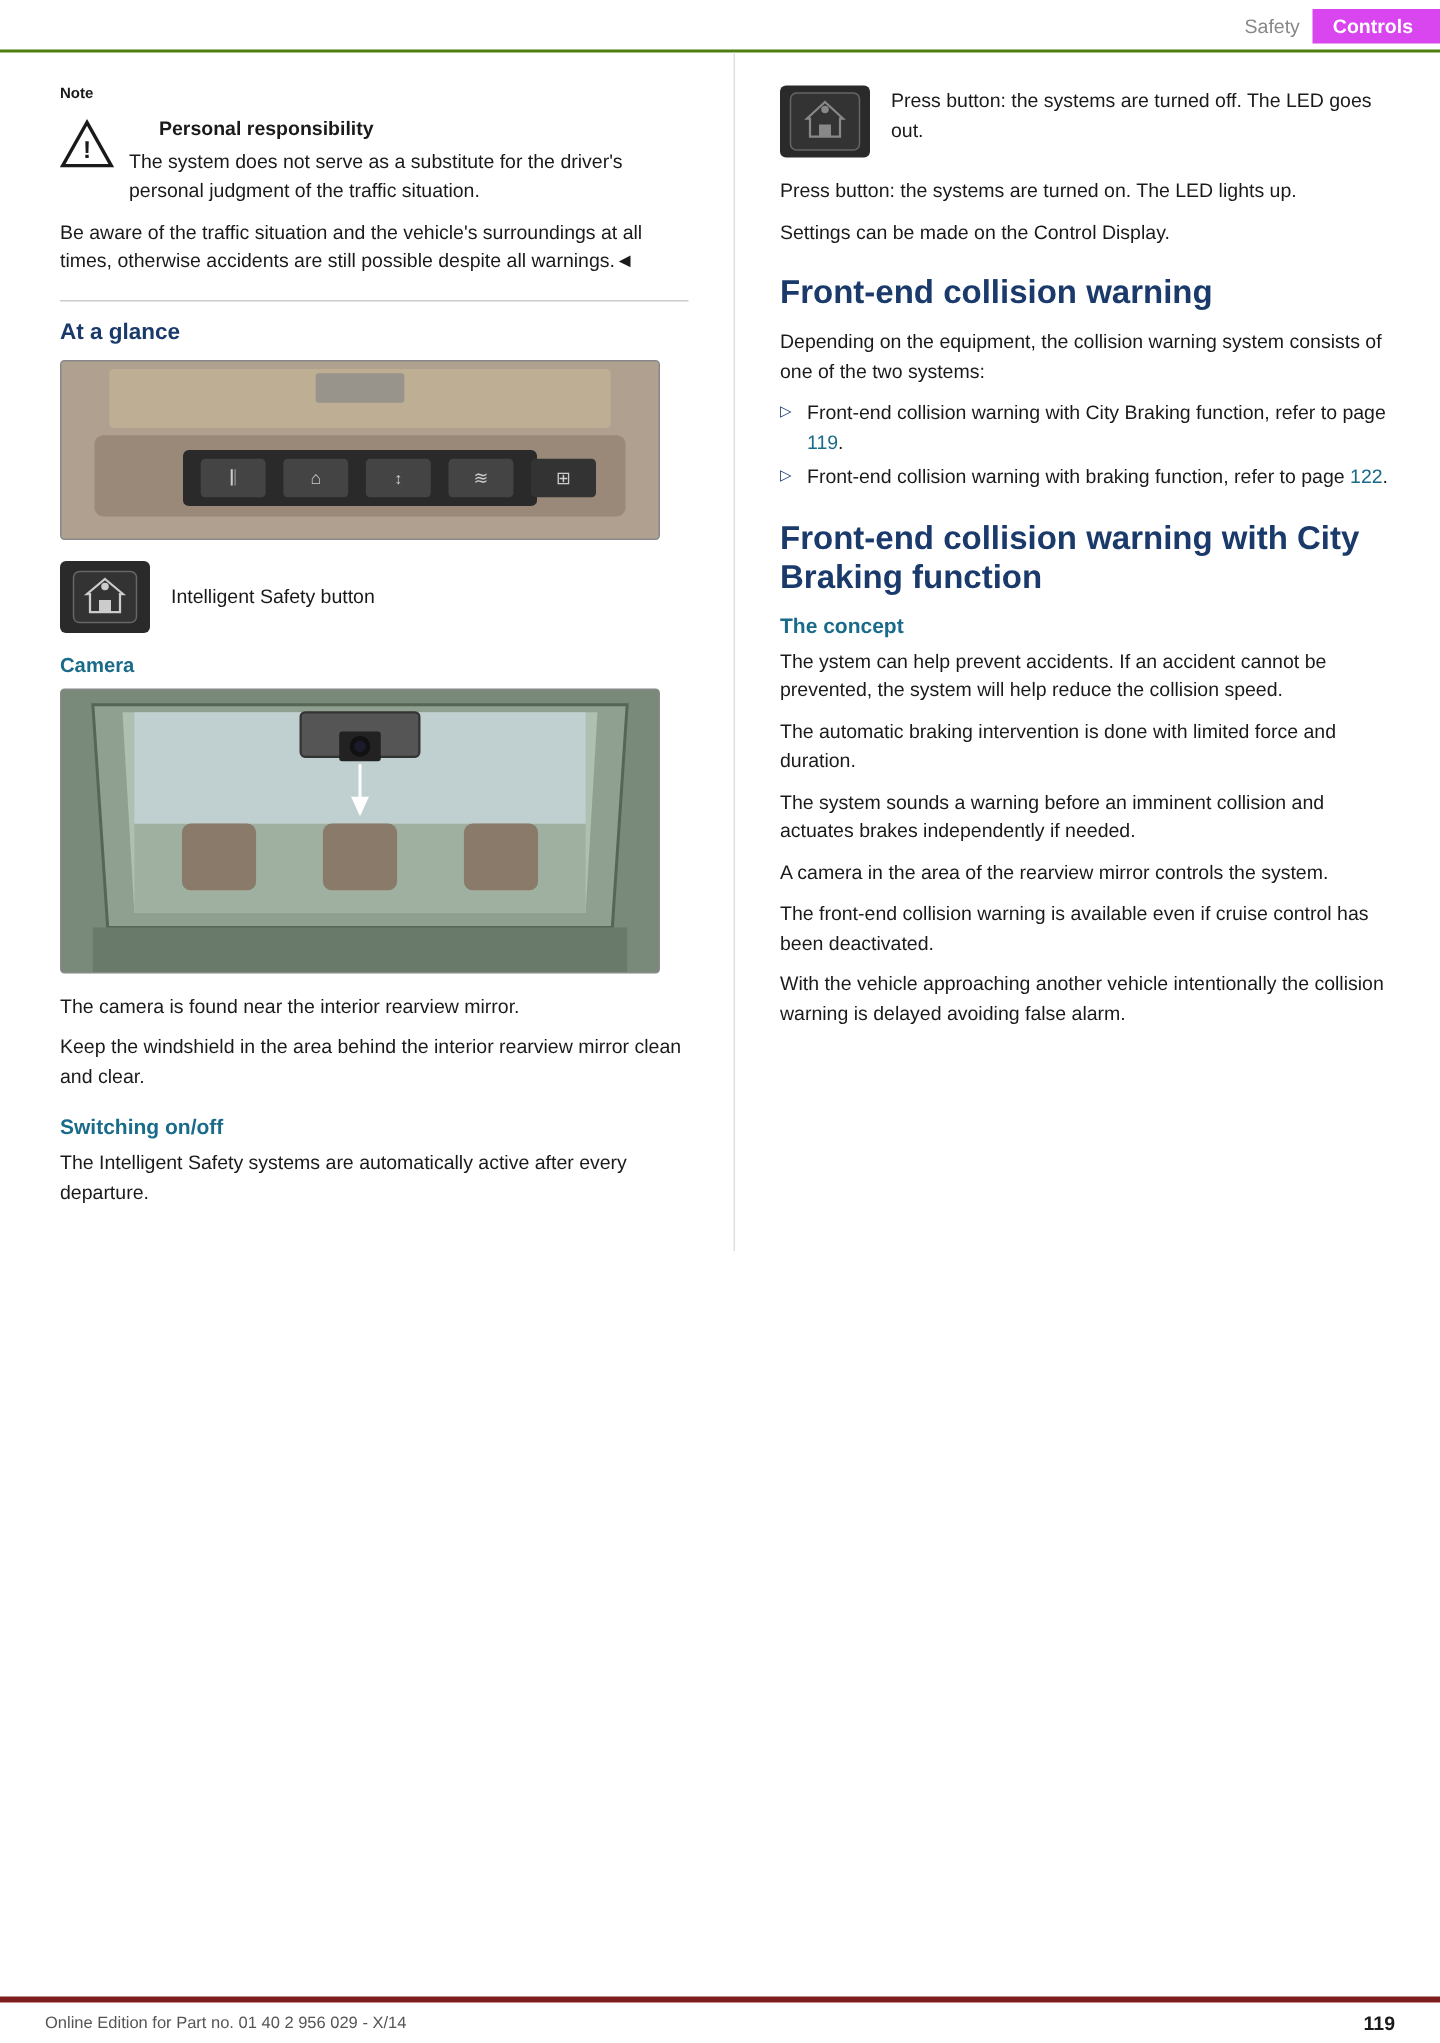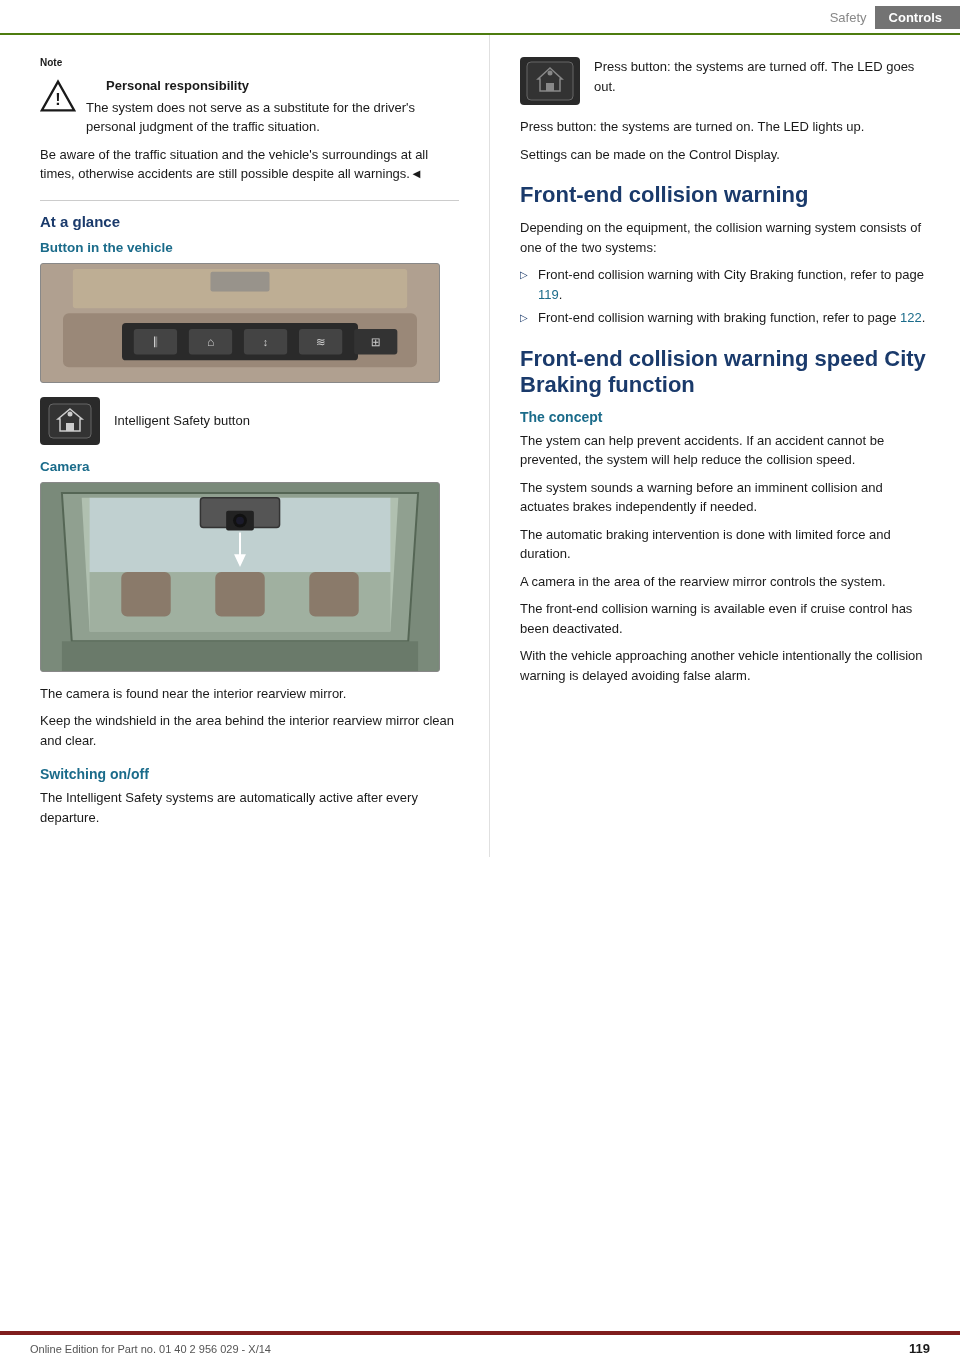--- a/index.html
+++ b/index.html
@@ -21,21 +21,21 @@
       border-bottom: 2px solid #4d7c0f;
       padding: 6px 0 4px 0;
       margin-bottom: 0;
     }
     .header-safety {
       color: #888;
       font-size: 13px;
       padding-right: 8px;
     }
     .header-controls {
-      background: #737373;
+      background: #d946ef;
       color: #fff;
       font-size: 13px;
       padding: 4px 18px 4px 14px;
       font-weight: bold;
       text-align: right;
     }
 
     
     .page-content {
       display: flex;
@@ -301,21 +301,20 @@
         <span class="personal-resp">Personal responsibility</span>
         <span>The system does not serve as a substitute for the driver's personal judgment of the traffic situation.</span>
       </div>
     </div>
     <div class="note-warning-extra">Be aware of the traffic situation and the vehicle's surroundings at all times, otherwise accidents are still possible despite all warnings.◄</div>
 
     <hr class="section-divider">
 
     <div class="section-heading">At a glance</div>
 
-    <div class="subsection-heading">Button in the vehicle</div>
 
     <div class="vehicle-button-img">
       <svg class="car-interior-sketch" viewBox="0 0 400 120">
 
         <rect x="0" y="0" width="400" height="120" fill="#b0a090"></rect>
 
         <rect x="20" y="50" width="360" height="55" rx="6" fill="#9a8878"></rect>
 
         <rect x="80" y="60" width="240" height="38" rx="4" fill="#2a2a2a"></rect>
 
@@ -416,27 +415,27 @@
 
     <ul class="bullet-list">
       <li>
         <span>Front-end collision warning with City Braking function, refer to page <a>119</a>.</span>
       </li>
       <li>
         <span>Front-end collision warning with braking function, refer to page <a>122</a>.</span>
       </li>
     </ul>
 
-    <div class="collision-subheading">Front-end collision warning speed City Braking function</div>
+    <div class="collision-subheading">Front-end collision warning with City Braking function</div>
 
     <div class="concept-heading">The concept</div>
 
     <p class="right-text">The ystem can help prevent accidents. If an accident cannot be prevented, the system will help reduce the collision speed.</p>
+    <p class="right-text">The automatic braking intervention is done with limited force and duration.</p>
     <p class="right-text">The system sounds a warning before an imminent collision and actuates brakes independently if needed.</p>
-    <p class="right-text">The automatic braking intervention is done with limited force and duration.</p>
     <p class="right-text">A camera in the area of the rearview mirror controls the system.</p>
     <p class="right-text">The front-end collision warning is available even if cruise control has been deactivated.</p>
     <p class="right-text">With the vehicle approaching another vehicle intentionally the collision warning is delayed avoiding false alarm.</p>
 
   </div>
 </div>
 
 <div class="footer">
   <span>Online Edition for Part no. 01 40 2 956 029 - X/14</span>
   <span class="footer-page">119</span>

